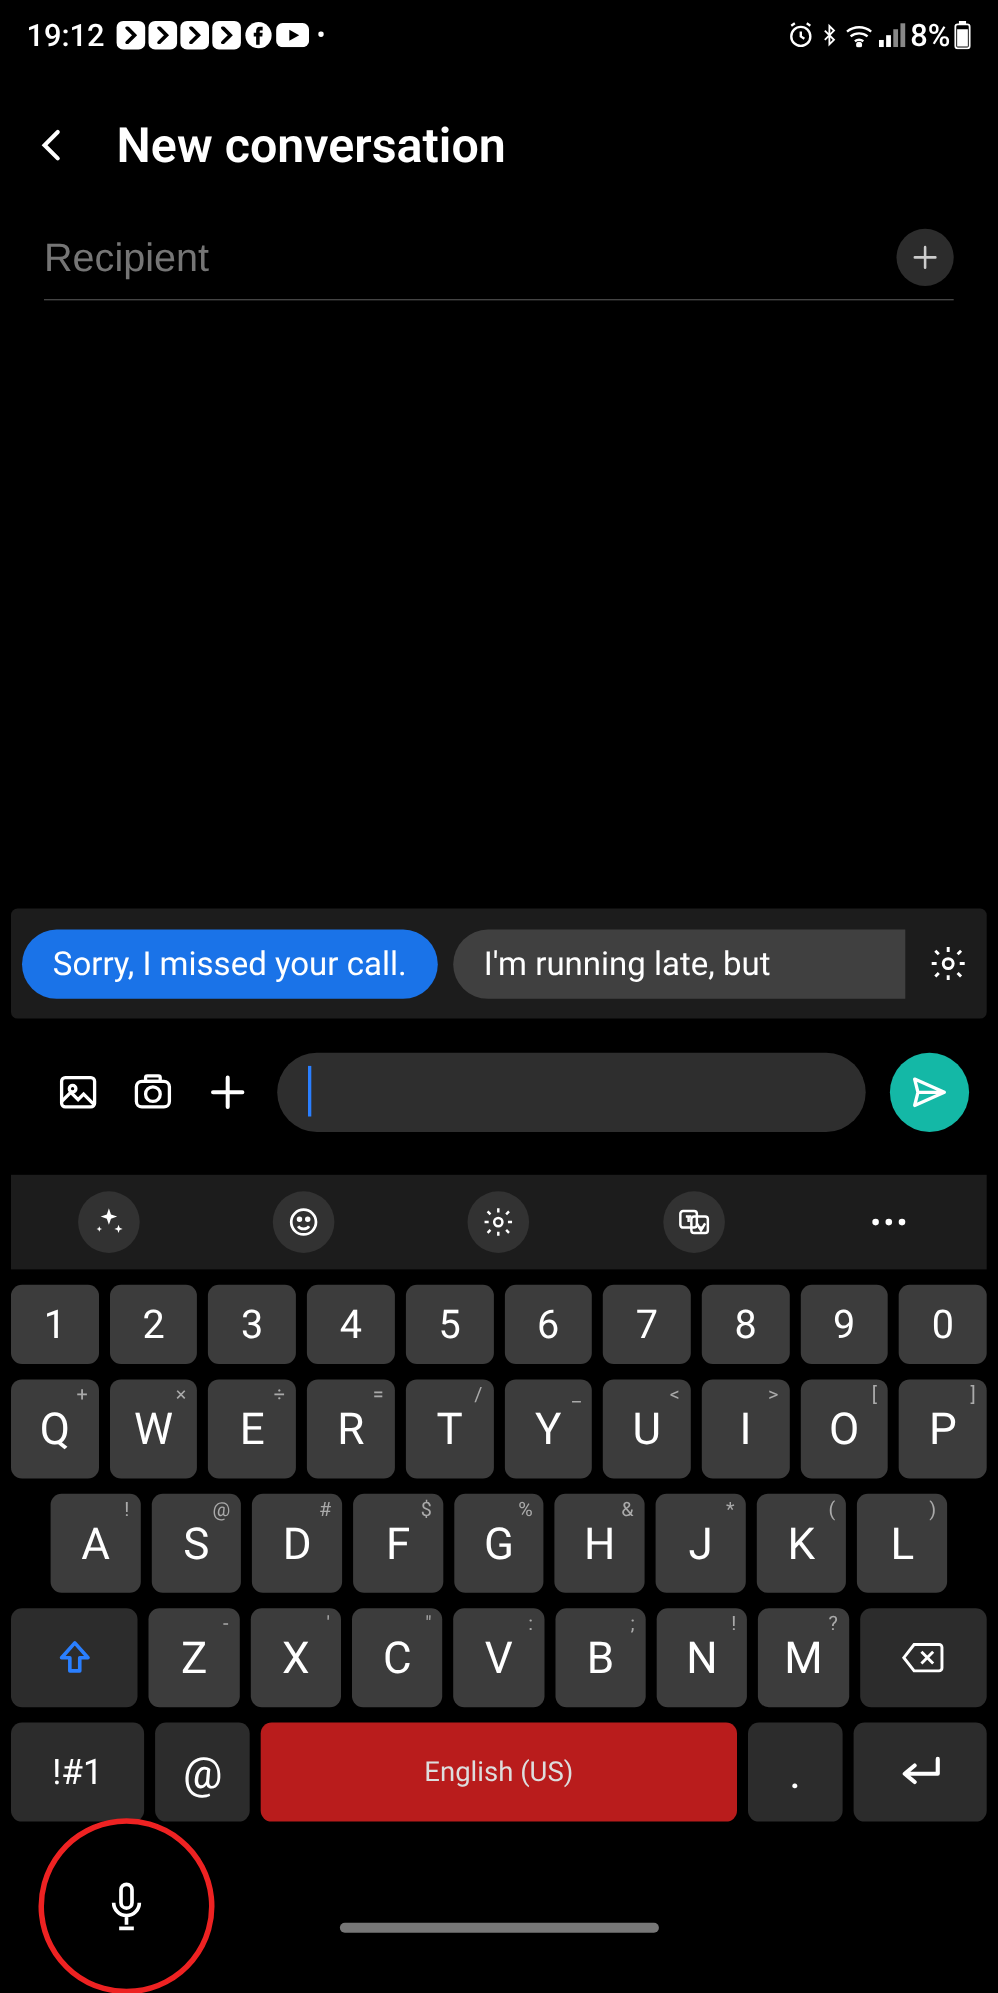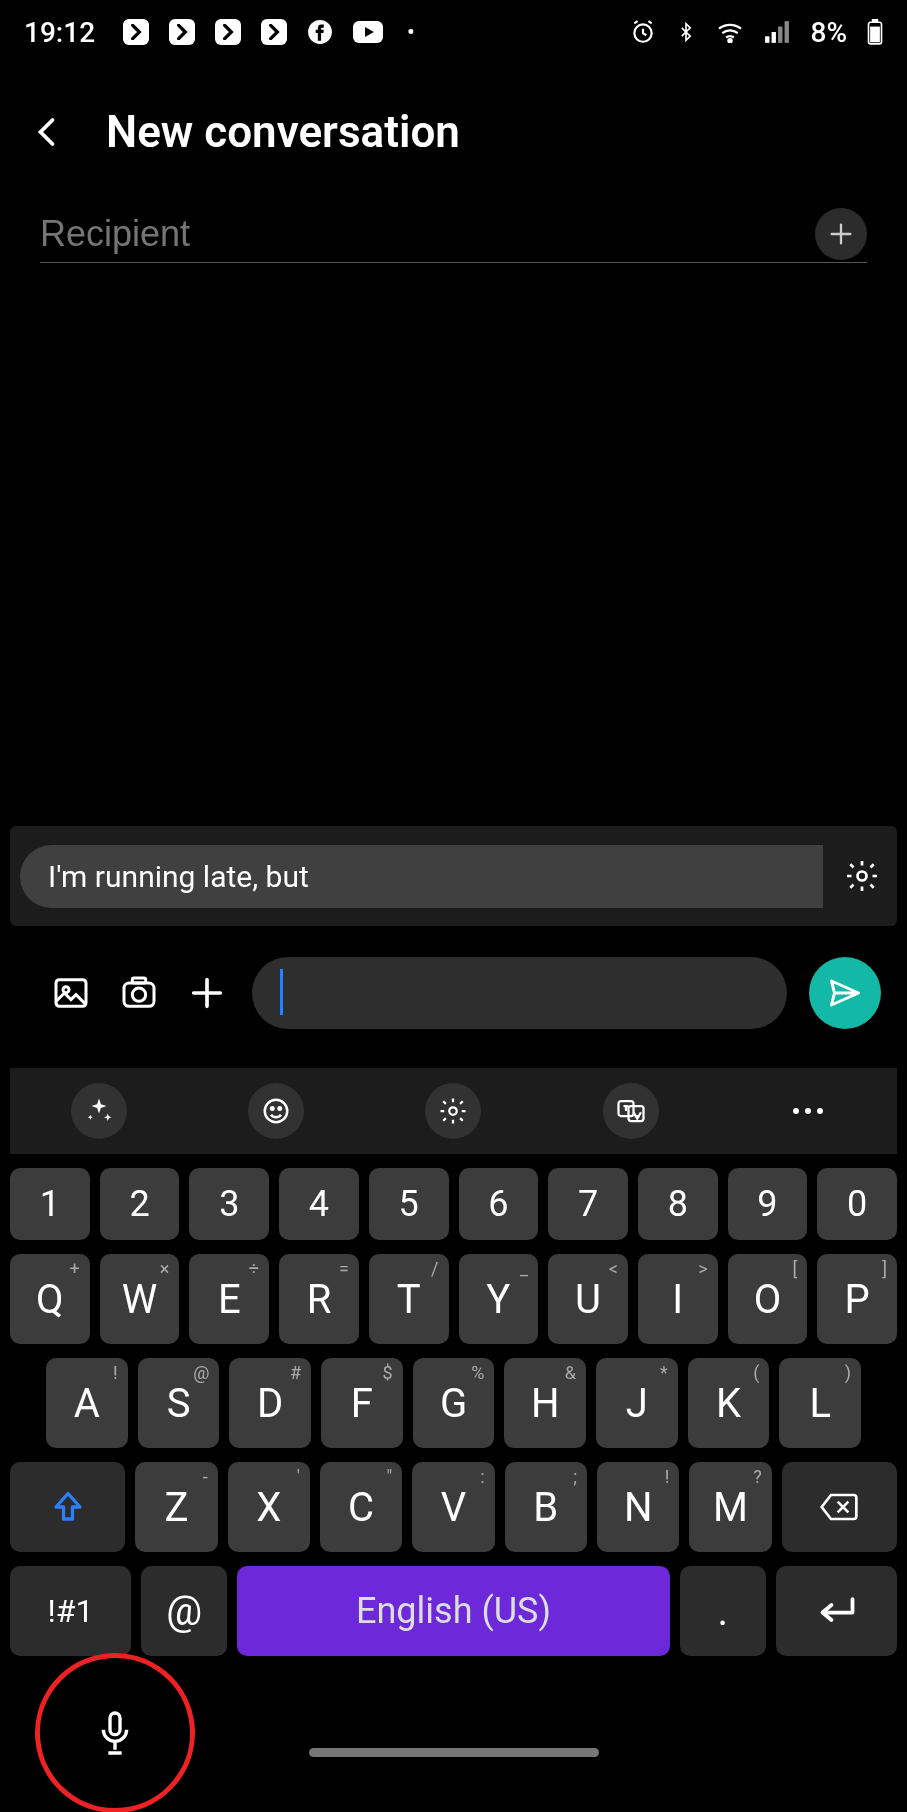--- a/index.html
+++ b/index.html
@@ -1,30 +1,30 @@
 <!DOCTYPE html>
 <html><head>
 <meta charset="utf-8">
 <style>
   * { box-sizing: border-box; margin: 0; padding: 0; }
   html, body { width: 907px; height: 1812px; background: #000; color: #fff; font-family: -apple-system, Roboto, "Segoe UI", sans-serif; overflow: hidden; }
   body { position: relative; }
 
   
   .status-bar { display: flex; justify-content: space-between; align-items: center; padding: 8px 24px 0 24px; height: 56px; font-size: 28px; font-weight: 500; }
-  .status-left, .status-right { display: flex; align-items: center; gap: 20px; }
+  .status-left, .status-right { display: flex; align-items: center; gap: 3px; }
   .sb-icon { display:inline-flex; align-items:center; justify-content:center; }
   .app-badge { width:26px; height:26px; background:#fff; border-radius:6px; display:flex; align-items:center; justify-content:center; }
 
   
   .header { display:flex; align-items:center; gap: 40px; padding: 50px 30px 30px 30px; }
   .header-title { font-size: 44px; font-weight: 600; }
 
   
-  .recipient-row { display:flex; align-items:center; margin: 20px 40px 12px 40px; border-bottom: 1px solid #555; padding-bottom: 2px; }
+  .recipient-row { display:flex; align-items:center; margin: 20px 40px 12px 40px; border-bottom: 1px solid #555; padding-bottom: 12px; }
   .recipient-input { flex:1; font-size: 36px; color:#888; background:transparent; border:none; outline:none; }
   .add-btn { width:52px; height:52px; border-radius:50%; background:#2c2c2c; display:flex; align-items:center; justify-content:center; }
 
   
   .suggestion-wrap { position:absolute; top:826px; left:10px; right:10px; height:100px; background:#1c1c1c; border-radius:6px; display:flex; align-items:center; padding:0 10px; gap:14px; overflow:hidden; }
   .chip { background:#1a73e8; color:#fff; font-size:30px; border-radius:40px; padding:14px 28px; white-space:nowrap; }
   .chip-cut { background:#404040; color:#fff; font-size:30px; border-radius:40px 0 0 40px; padding:14px 0 14px 28px; white-space:nowrap; flex:1; overflow:hidden; }
   .gear-btn { width:50px; display:flex; align-items:center; justify-content:center; }
 
   
@@ -42,21 +42,21 @@
   
   .keyboard { position:absolute; top:1168px; left:10px; right:10px; }
   .krow { display:flex; gap:10px; margin-bottom:14px; }
   .key { flex:1; height:90px; background:#3c3c3c; border-radius:10px; display:flex; align-items:center; justify-content:center; font-size:40px; color:#fff; position:relative; font-weight:400; }
   .key-num { height:72px; font-size:36px; }
   .key .hint { position:absolute; top:4px; right:10px; font-size:18px; color:#aaa; }
   .row-a { padding: 0 36px; }
   .shift-key, .bksp-key { flex:1.4; background:#2c2c2c; }
   .sym-key { flex:1.4; background:#2c2c2c; font-size:32px; }
   .at-key { flex:1; background:#2c2c2c; font-size:40px; }
-  .space-key { flex:5; background:#6d28d9; font-size:36px; color:#ddd; }
+  .space-key { flex:5; background:#b91c1c; font-size:25px; color:#ddd; }
   .dot-key { flex:1; background:#2c2c2c; }
   .enter-key { flex:1.4; background:#2c2c2c; }
 
   
   .bottom { position:absolute; bottom:0; left:0; right:0; height:120px; display:flex; align-items:center; justify-content:center; }
   .mic-wrap { position:absolute; left:50px; bottom:14px; width:130px; height:130px; display:flex; align-items:center; justify-content:center; }
   .mic-ann { position:absolute; width:160px; height:160px; border:5px solid #e22; border-radius:60% 60% 60% 60%; transform:rotate(-6deg); pointer-events:none; }
   .home-ind { width:290px; height:9px; background:#777; border-radius:5px; }
 
   svg { display:block; }
@@ -150,20 +150,21 @@
 <div class="recipient-row">
   <input class="recipient-input" placeholder="Recipient" style="">
   <span class="add-btn">
     <svg width="28" height="28" viewBox="0 0 24 24" stroke="#ccc" stroke-width="2" stroke-linecap="round">
         <path d="M12 4v16M4 12h16"></path>
       </svg>
   </span>
 </div>
 
 <div class="suggestion-wrap">
+  <span class="chip">Sorry, I missed your call.</span>
   <span class="chip-cut">I'm running late, but</span>
   <span class="gear-btn">
     <svg width="36" height="36" viewBox="0 0 24 24" fill="none" stroke="#fff" stroke-width="1.8">
         <circle cx="12" cy="12" r="3"></circle>
         <path d="M12 2v3M12 19v3M4.2 4.2l2.1 2.1M17.7 17.7l2.1 2.1M2 12h3M19 12h3M4.2 19.8l2.1-2.1M17.7 6.3l2.1-2.1"></path>
       </svg>
   </span>
 </div>
 
 <div class="input-row">

